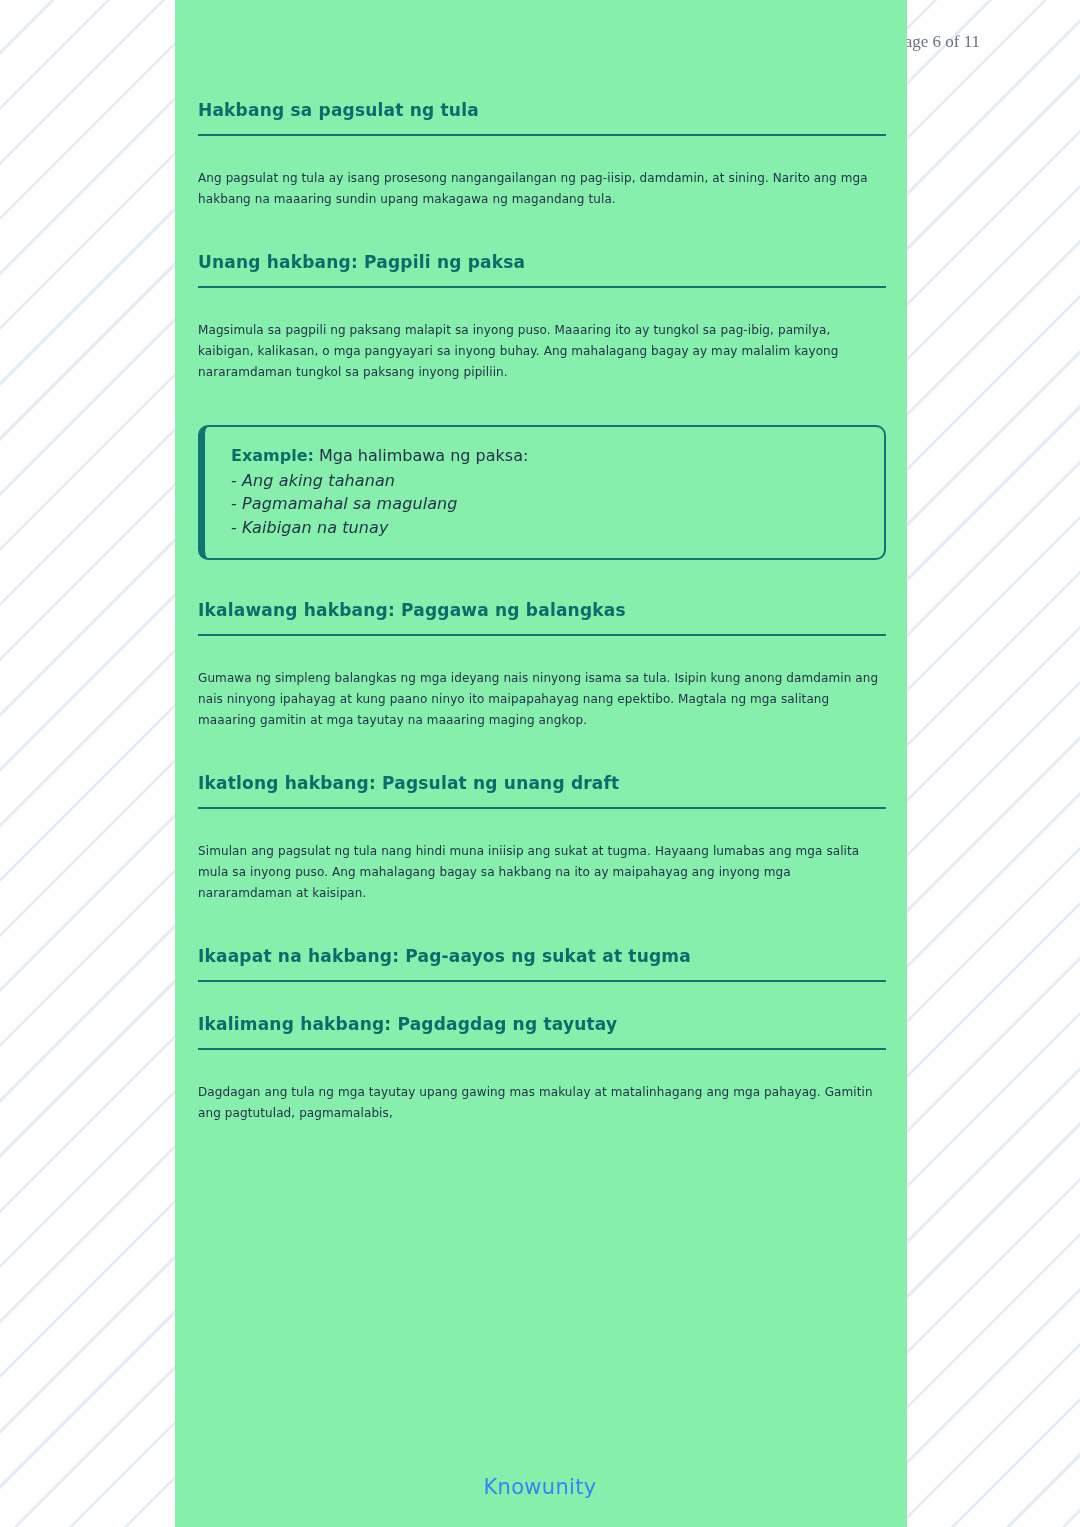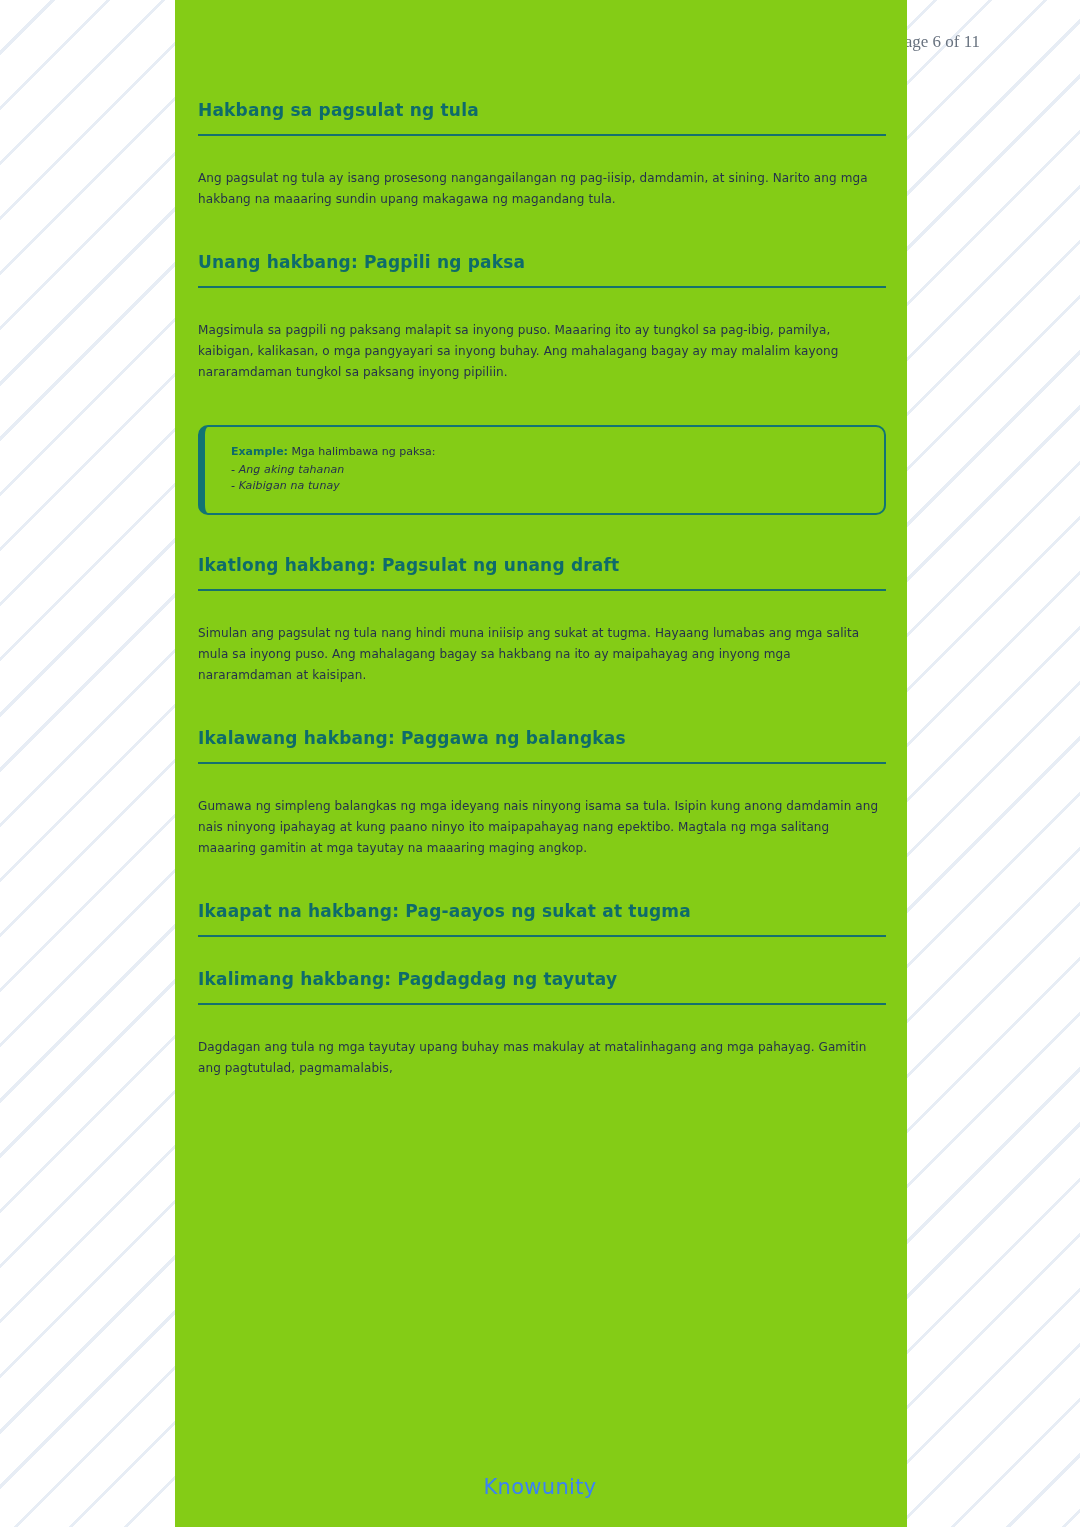--- a/index.html
+++ b/index.html
@@ -23,21 +23,21 @@
     overflow: hidden;
     color: #25324c;
   }
 
   .content-panel {
     position: absolute;
     left: 175px;
     top: 0;
     width: 732px;
     height: 100%;
-    background: #84cc16;
+    background: #86efac;
     padding: 100px 21px 0 23px;
   }
 
   .page-indicator {
     position: absolute;
     top: 32px;
     right: 100px;
     font-family: "Liberation Serif", "DejaVu Serif", serif;
     font-size: 17px;
     color: #68727f;
@@ -60,21 +60,21 @@
     color: #25324c;
     margin: 0 0 42px 0;
   }
 
   .example-box {
     border: 2px solid #117474;
     border-left: 7px solid #117474;
     border-radius: 10px;
     padding: 17px 24px 19px 26px;
     margin: 0 0 40px 0;
-    font-size: 11px;
+    font-size: 16px;
     line-height: 1.45;
     color: #25324c;
   }
 
   .example-label {
     font-weight: bold;
     color: #0e6b6b;
   }
 
   .example-line { margin-bottom: 2px; }
@@ -108,37 +108,38 @@
     <h2 class="section-heading">Unang hakbang: Pagpili ng paksa</h2>
     <p class="body-text">Magsimula sa pagpili ng paksang malapit sa inyong puso. Maaaring ito ay tungkol sa pag-ibig, pamilya, kaibigan, kalikasan, o mga pangyayari sa inyong buhay. Ang mahalagang bagay ay may malalim kayong nararamdaman tungkol sa paksang inyong pipiliin.</p>
   </div>
 
   <div class="example-box">
     <div class="example-line">
       <span class="example-label">Example:</span>
       <span class="example-intro">Mga halimbawa ng paksa:</span>
     </div>
     <div class="example-item">- Ang aking tahanan</div>
+    <div class="example-item">- Pagmamahal sa magulang</div>
     <div class="example-item">- Kaibigan na tunay</div>
+  </div>
+
+  <div class="section">
+    <h2 class="section-heading">Ikalawang hakbang: Paggawa ng balangkas</h2>
+    <p class="body-text">Gumawa ng simpleng balangkas ng mga ideyang nais ninyong isama sa tula. Isipin kung anong damdamin ang nais ninyong ipahayag at kung paano ninyo ito maipapahayag nang epektibo. Magtala ng mga salitang maaaring gamitin at mga tayutay na maaaring maging angkop.</p>
   </div>
 
   <div class="section">
     <h2 class="section-heading">Ikatlong hakbang: Pagsulat ng unang draft</h2>
     <p class="body-text">Simulan ang pagsulat ng tula nang hindi muna iniisip ang sukat at tugma. Hayaang lumabas ang mga salita mula sa inyong puso. Ang mahalagang bagay sa hakbang na ito ay maipahayag ang inyong mga nararamdaman at kaisipan.</p>
   </div>
 
   <div class="section">
-    <h2 class="section-heading">Ikalawang hakbang: Paggawa ng balangkas</h2>
-    <p class="body-text">Gumawa ng simpleng balangkas ng mga ideyang nais ninyong isama sa tula. Isipin kung anong damdamin ang nais ninyong ipahayag at kung paano ninyo ito maipapahayag nang epektibo. Magtala ng mga salitang maaaring gamitin at mga tayutay na maaaring maging angkop.</p>
-  </div>
-
-  <div class="section">
     <h2 class="section-heading">Ikaapat na hakbang: Pag-aayos ng sukat at tugma</h2>
   </div>
 
   <div class="section">
     <h2 class="section-heading">Ikalimang hakbang: Pagdagdag ng tayutay</h2>
-    <p class="body-text">Dagdagan ang tula ng mga tayutay upang buhay mas makulay at matalinhagang ang mga pahayag. Gamitin ang pagtutulad, pagmamalabis,</p>
+    <p class="body-text">Dagdagan ang tula ng mga tayutay upang gawing mas makulay at matalinhagang ang mga pahayag. Gamitin ang pagtutulad, pagmamalabis,</p>
   </div>
 
 </div>
 
 <div class="footer-brand">Knowunity</div>
 
 </body></html>

